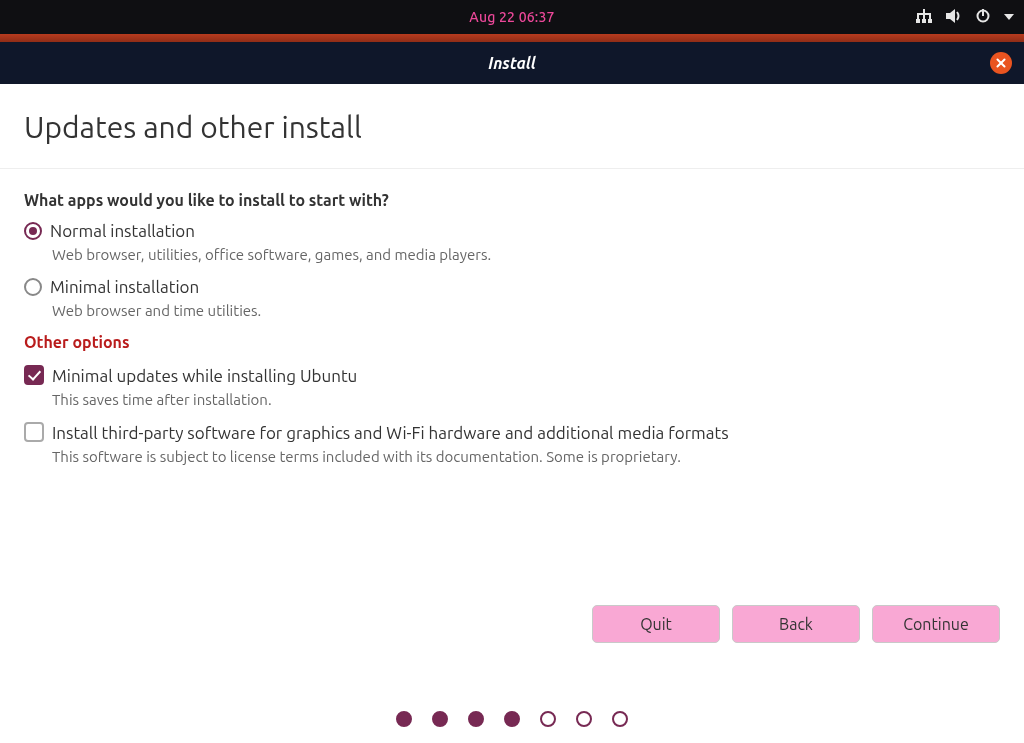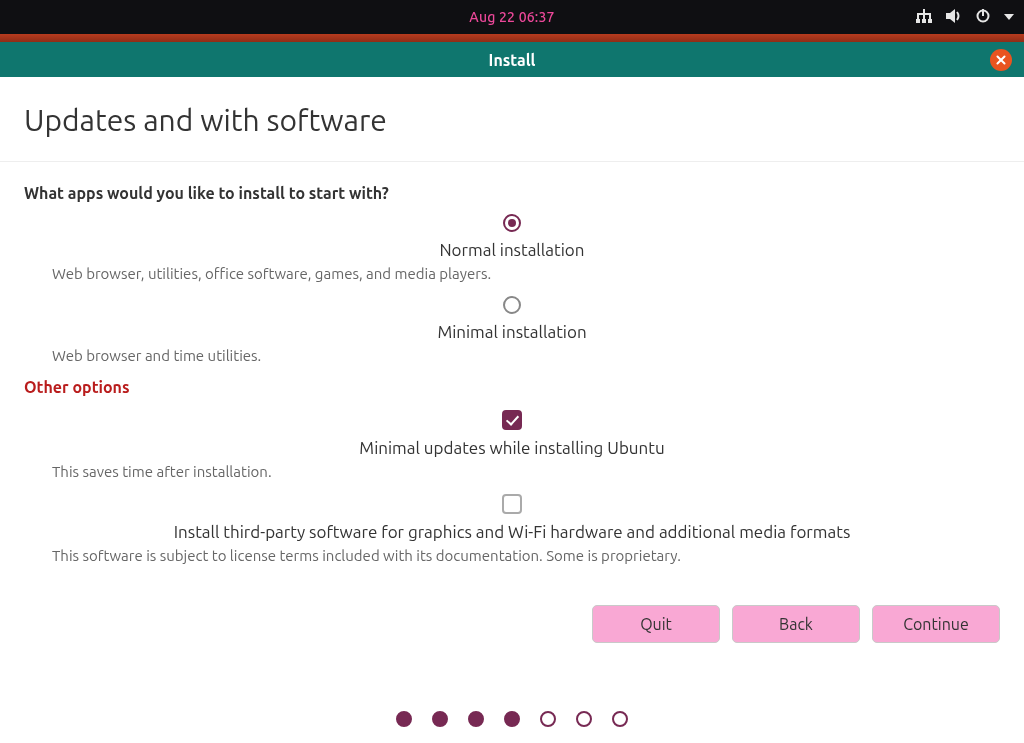--- a/index.html
+++ b/index.html
@@ -8,34 +8,34 @@
   
   .topbar { width: 100%; height: 34px; background: #0f0f12; display: flex; align-items: center; color: #ec4899; font-size: 14px; position: relative; }
   .topbar .center { position: absolute; left: 50%; transform: translateX(-50%); display: flex; gap: 8px; font-weight: 500; letter-spacing: .2px;}
   .topbar .right { position: absolute; right: 10px; display: flex; align-items: center; gap: 14px; }
   .topbar .right svg { fill: #e6e6e6; }
   .topbar .right .chev { width:0;height:0;border-left:5px solid transparent;border-right:5px solid transparent;border-top:6px solid #e6e6e6;}
 
   .accentbar { width: 100%; height: 8px; background: linear-gradient(#b83b1e,#8f2d17); }
 
   
-  .titlebar { width: 100%; height: 35px; background: #0f766e; color: #fff; display: flex; align-items: center; position: relative; font-weight: 600; font-size: 16px; }
+  .titlebar { width: 100%; height: 42px; background: #0f172a; color: #fff; display: flex; align-items: center; position: relative; font-weight: 600; font-size: 16px; font-style: italic; }
   .titlebar .title { position: absolute; left: 50%; transform: translateX(-50%); }
   .closebtn { position: absolute; right: 12px; width: 22px; height: 22px; border-radius: 50%; background: #e95420; display:flex; align-items:center; justify-content:center; cursor:pointer;}
   .closebtn::before, .closebtn::after { content:""; position:absolute; width:12px; height:2px; background:#fff; border-radius:1px;}
   .closebtn::before { transform: rotate(45deg);}
   .closebtn::after { transform: rotate(-45deg);}
 
   
   .page { padding: 26px 24px 0 24px; }
   .page h1 { font-size: 30px; font-weight: 400; color: #333; margin-bottom: 24px; }
   .divider { height:1px; background:#eee; margin: 0 -24px 22px -24px; }
   .section-q { font-weight: 700; font-size: 16px; color:#333; margin-bottom: 12px;}
   .option-group { margin-bottom: 14px; }
-  .radio-row, .check-row { display: flex; align-items: center; gap: 8px; margin-bottom: 6px; flex-direction: column; }
+  .radio-row, .check-row { display: flex; align-items: center; gap: 8px; margin-bottom: 6px; }
   .opt-label { font-size: 17px; color: #333; }
   .opt-desc { font-size: 15px; color: #666; margin: 4px 0 14px 28px; }
   .sub-heading { font-weight: 700; font-size: 16px; color:#b91c1c; margin: 0 0 14px 0; }
 
   
   .radio { width:18px; height:18px; border-radius:50%; border:2px solid #888; position:relative; cursor:pointer; flex-shrink:0;}
   .radio.checked { border-color:#772953; }
   .radio.checked::after { content:""; position:absolute; inset:3px; border-radius:50%; background:#772953;}
   .check { width:20px; height:20px; border-radius:4px; border:2px solid #aaa; background:#fff; position:relative; cursor:pointer; flex-shrink:0;}
   .check.checked { background:#772953; border-color:#772953;}
@@ -86,21 +86,21 @@
   </div>
 </div>
 <div class="accentbar"></div>
 
 <div class="titlebar">
   <div class="title">Install</div>
   <div class="closebtn" title="Close"></div>
 </div>
 
 <div class="page">
-  <h1>Updates and with software</h1>
+  <h1>Updates and other install</h1>
   <div class="divider"></div>
 
   <div class="section-q">What apps would you like to install to start with?</div>
 
   <div class="option-group">
     <div class="radio-row">
       <span class="radio checked"></span>
       <span class="opt-label">Normal installation</span>
     </div>
     <div class="opt-desc">Web browser, utilities, office software, games, and media players.</div>

